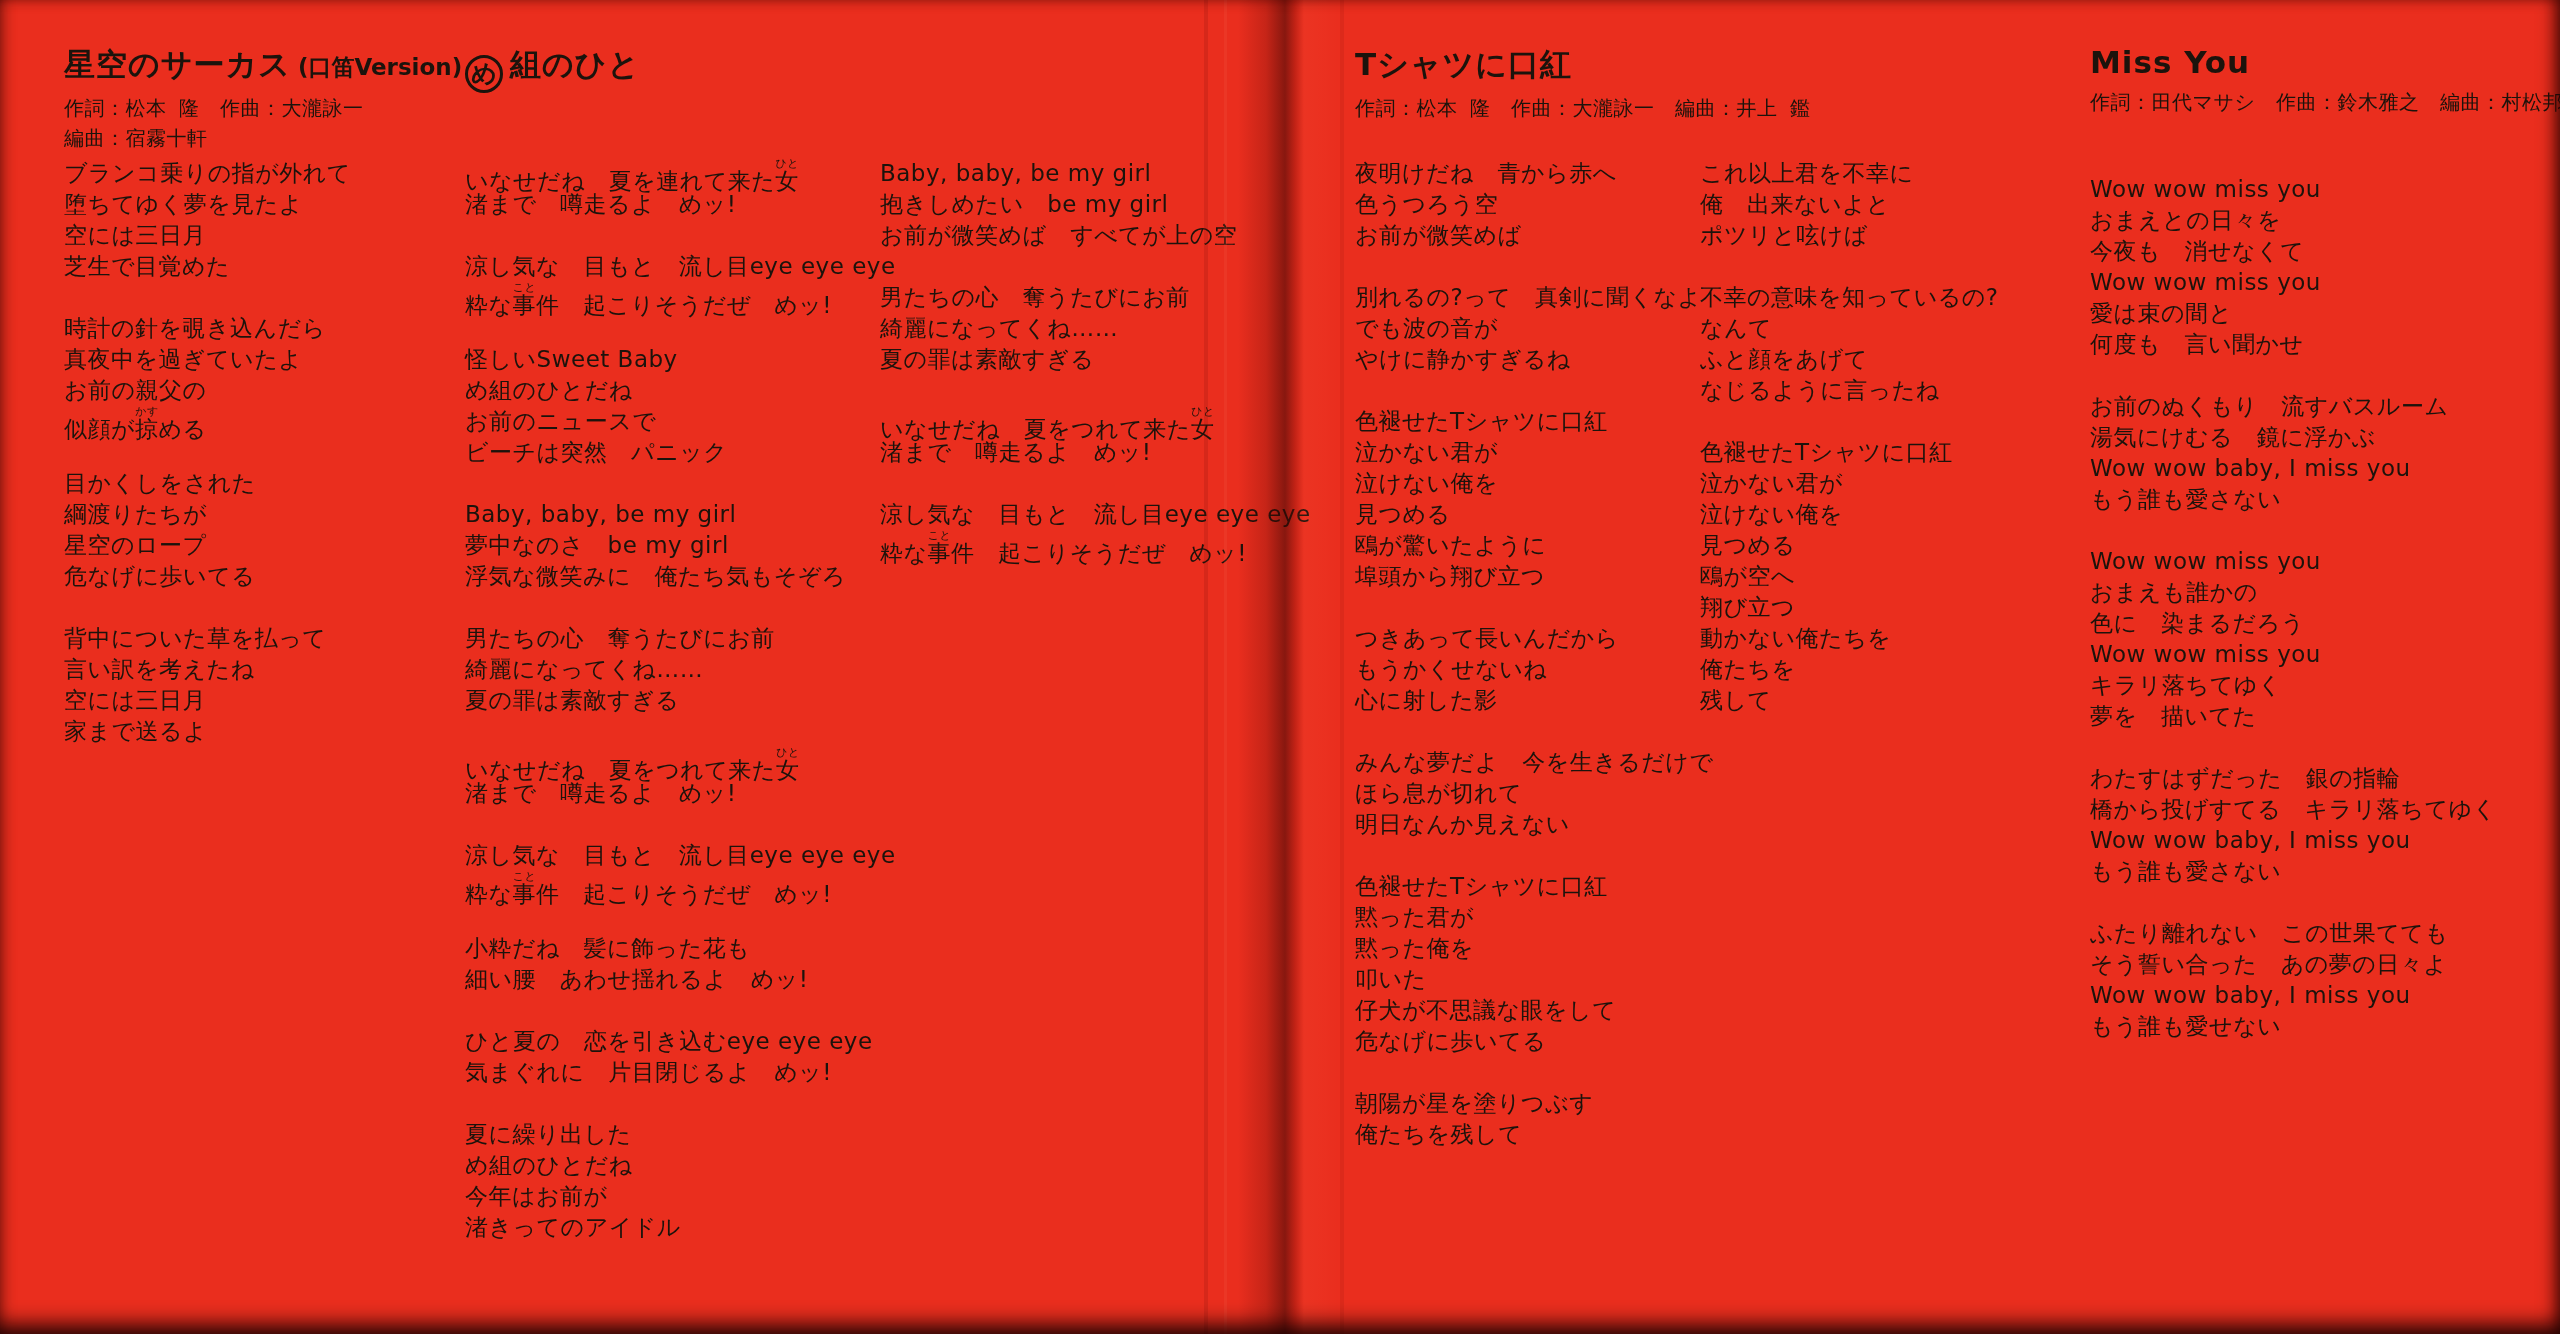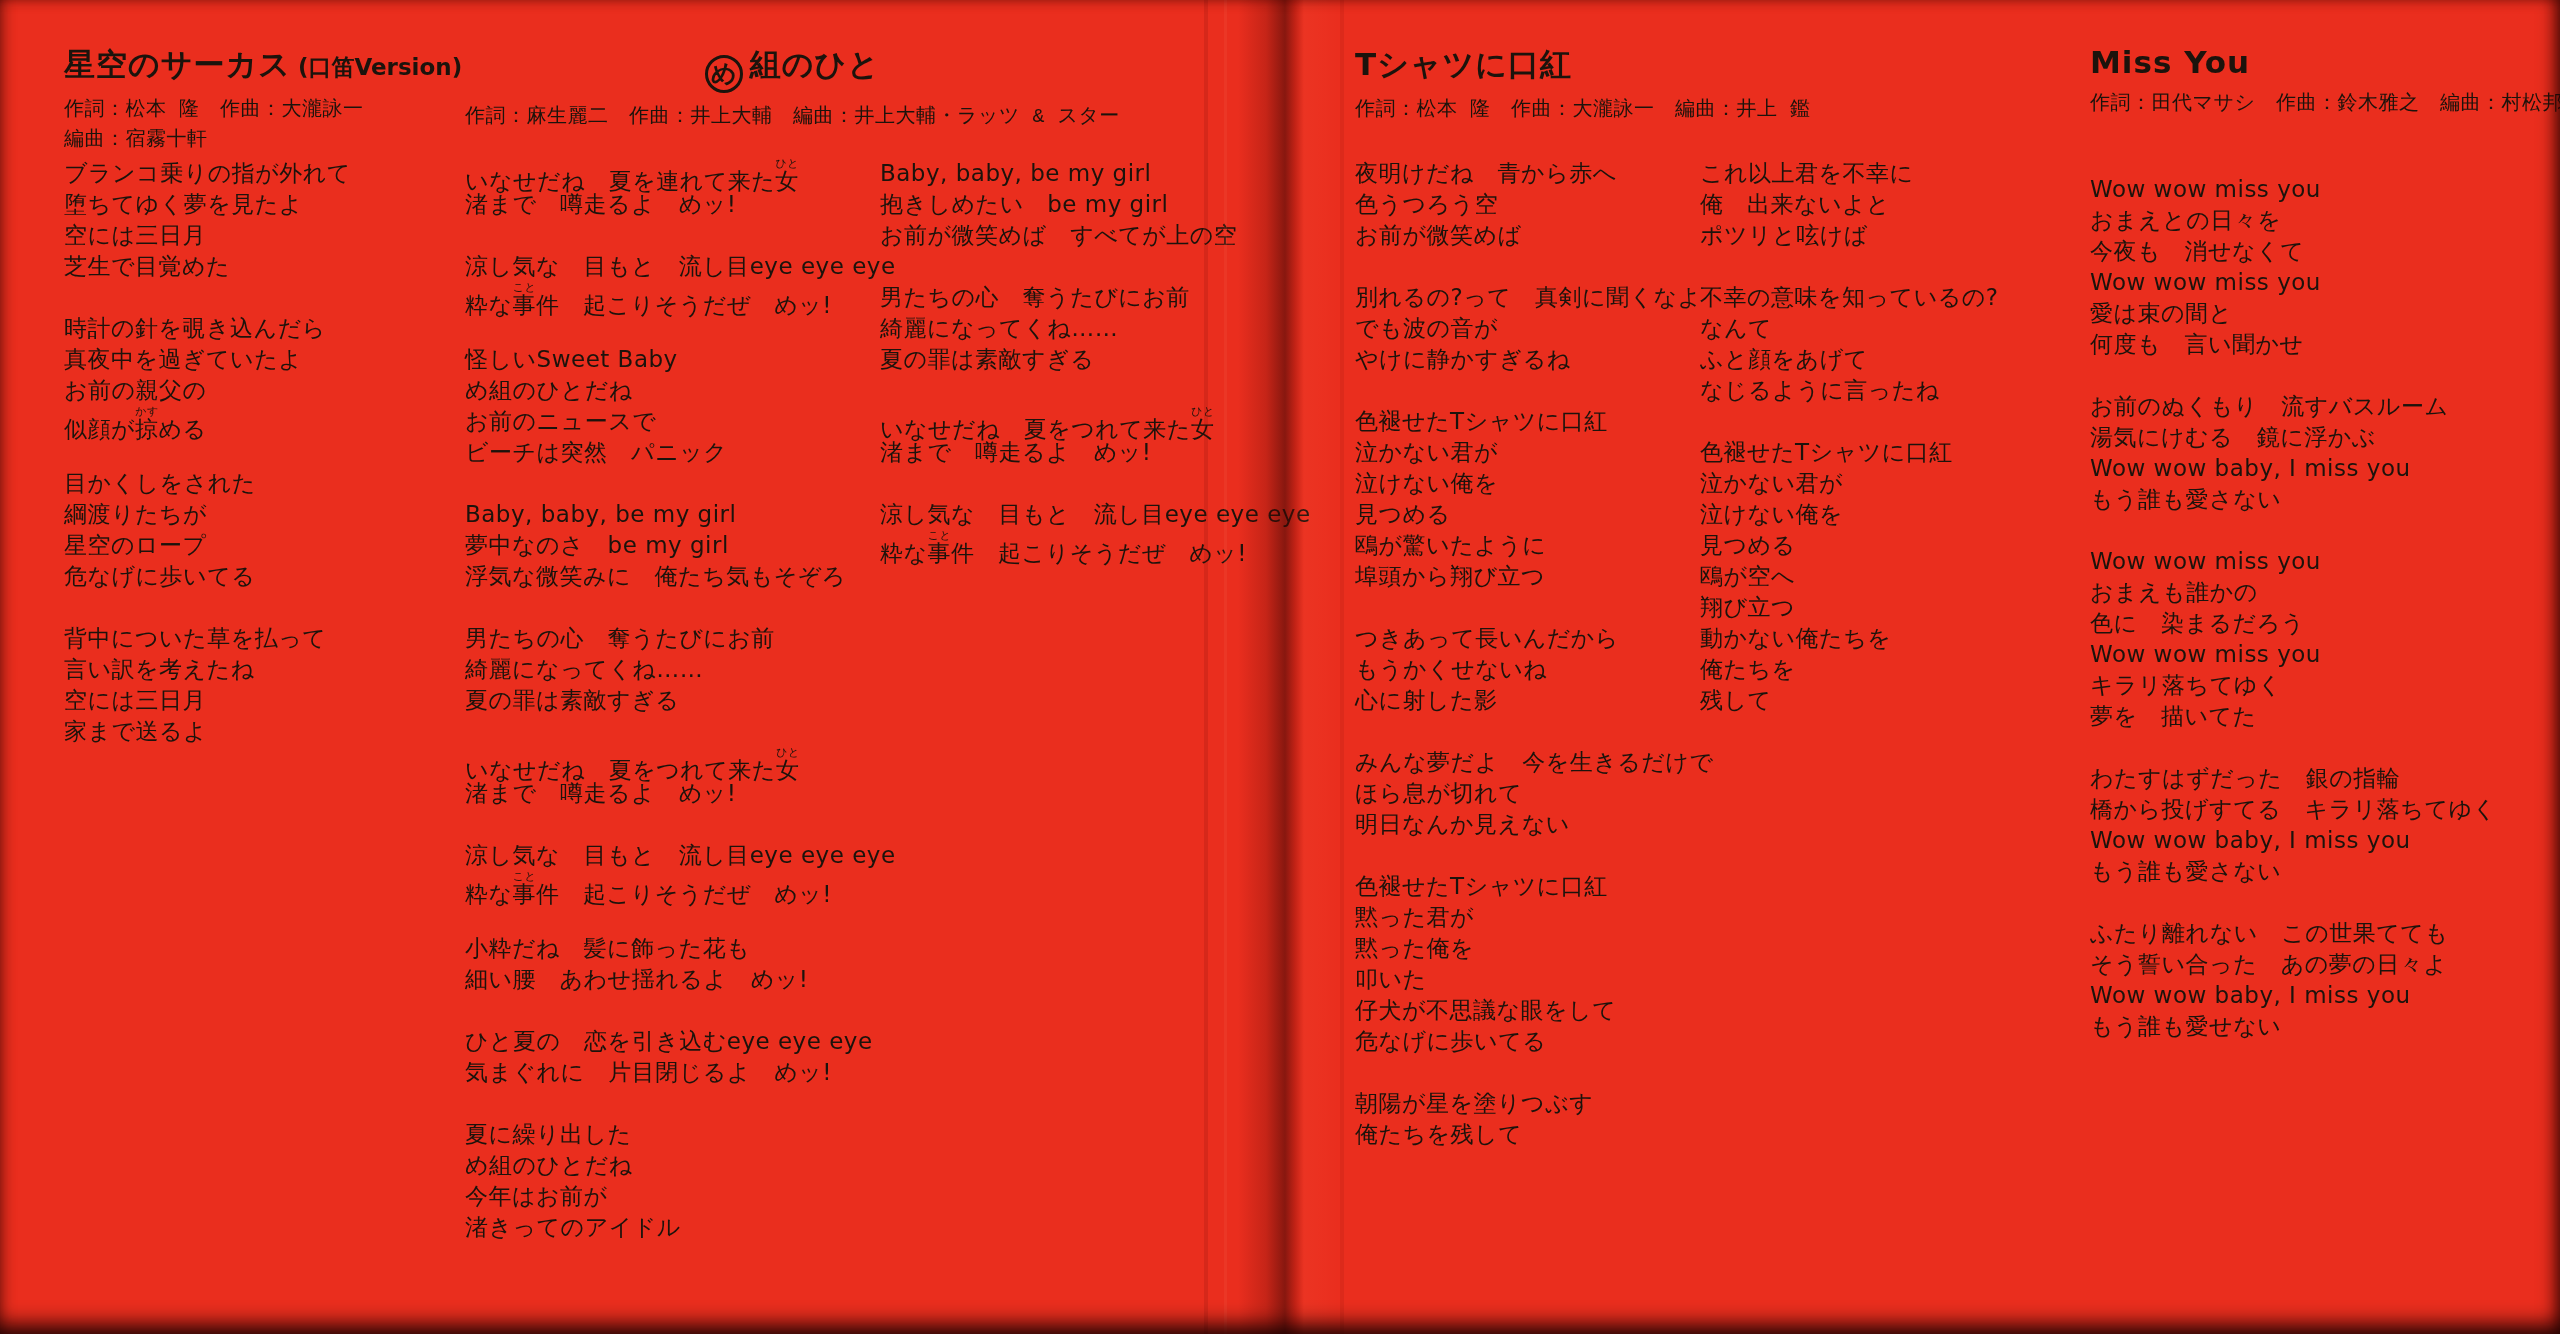--- a/index.html
+++ b/index.html
@@ -62,25 +62,22 @@
   <div class="page">
 
     <div class="song-header" style="left:64px;top:44px;">
       <span class="song-title">星空のサーカス</span><span class="title-suffix">(口笛Version)</span>
       <div class="credits">
         <div>作詞：松本 隆　作曲：大瀧詠一</div>
         <div>編曲：宿霧十軒</div>
       </div>
     </div>
 
-    <div class="song-header" style="left:465px;top:44px;text-align:center;">
+    <div class="song-header" style="left:465px;top:44px;">
       <span class="circled">め</span><span class="song-title">組のひと</span>
-      <div class="credits">
-        <div>作詞：麻生麗二　作曲：井上大輔　編曲：井上大輔・ラッツ &amp; スター</div>
-      </div>
     </div>
 
     <div class="lyrics" style="left:64px;">
         <div class="stanza">
           <div class="line">ブランコ乗りの指が外れて</div>
           <div class="line">堕ちてゆく夢を見たよ</div>
           <div class="line">空には三日月</div>
           <div class="line">芝生で目覚めた</div>
         </div>
         <div class="stanza">

